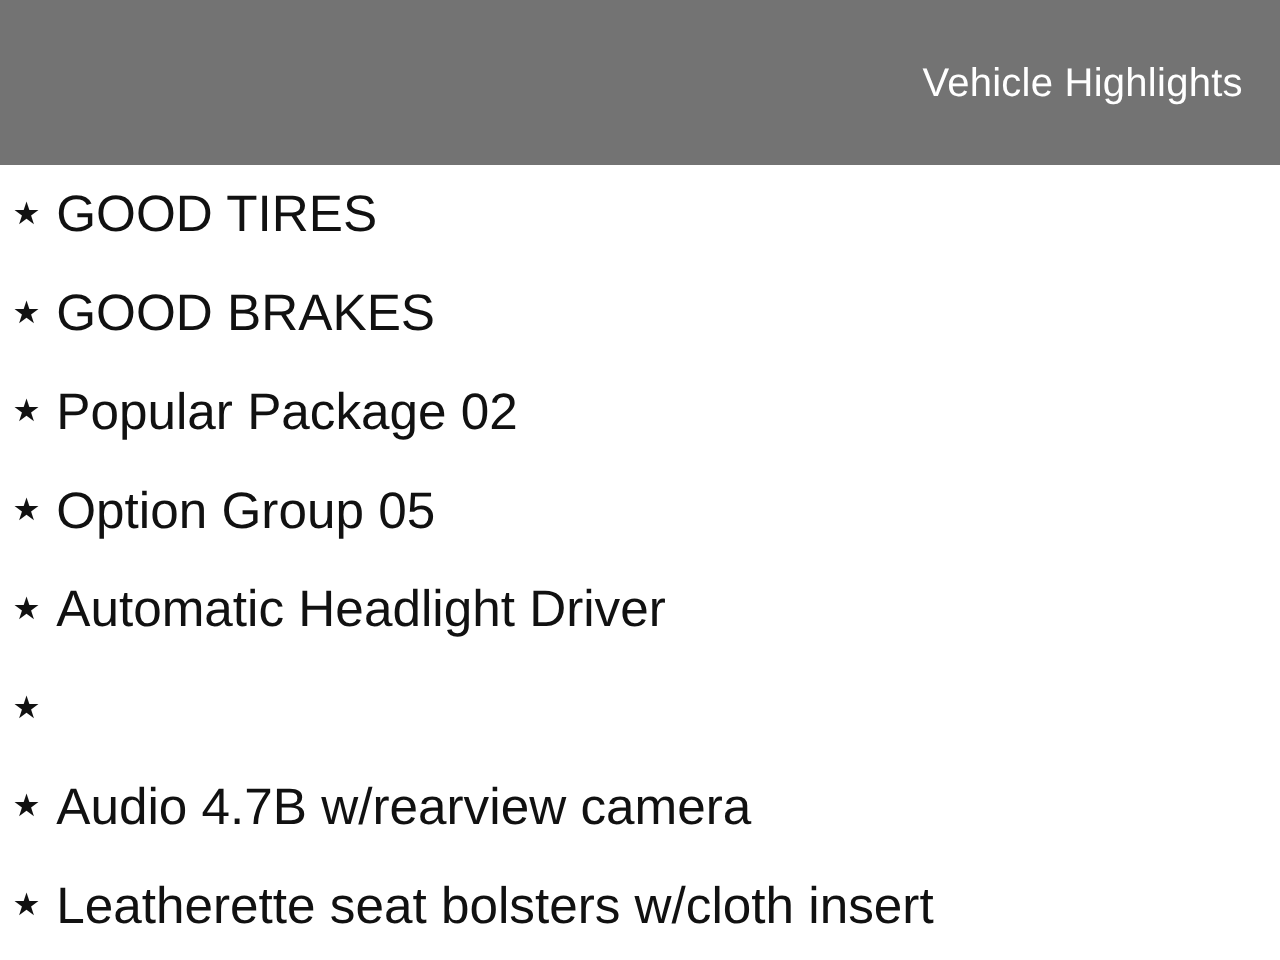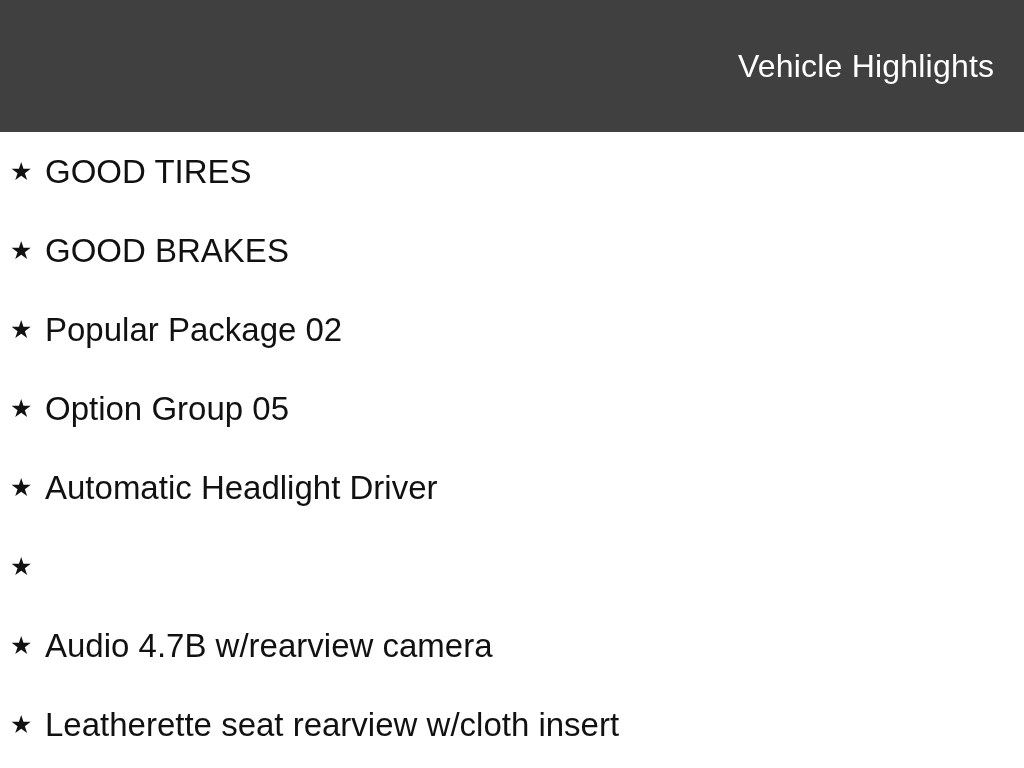--- a/index.html
+++ b/index.html
@@ -13,21 +13,21 @@
   }
   .slide {
     position: relative;
     width: 1024px;
     height: 768px;
     background: #ffffff;
   }
   .header {
     width: 1024px;
     height: 132px;
-    background: #404040;
+    background: #737373;
     position: relative;
   }
   .header-title {
     position: absolute;
     left: 738px;
     top: 0;
     height: 132px;
     display: flex;
     align-items: center;
     color: #ffffff;
@@ -50,21 +50,21 @@
   }
   .star {
     display: inline-block;
     width: 35px;
     font-size: 25px;
     line-height: 1;
     color: #111111;
     flex: 0 0 35px;
   }
   .label {
-    font-size: 33px;
+    font-size: 41px;
     line-height: 1.2;
     white-space: nowrap;
   }
 </style>
 </head>
 <body>
 
 <div class="slide">
   <div class="header">
     <div class="header-title">Vehicle Highlights</div>
@@ -92,16 +92,16 @@
       </li>
       <li class="highlight-item">
         <span class="star">★</span>
       </li>
       <li class="highlight-item">
         <span class="star">★</span>
         <span class="label">Audio 4.7B w/rearview camera</span>
       </li>
       <li class="highlight-item">
         <span class="star">★</span>
-        <span class="label">Leatherette seat rearview w/cloth insert</span>
+        <span class="label">Leatherette seat bolsters w/cloth insert</span>
       </li>
     </ul>
 </div>
 
 </body></html>

